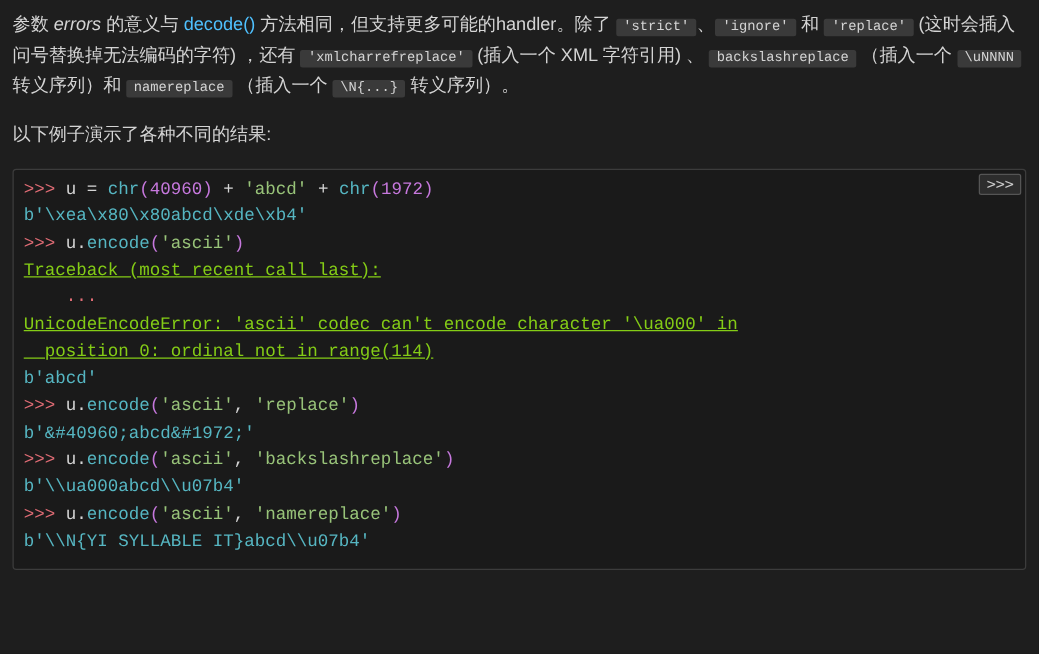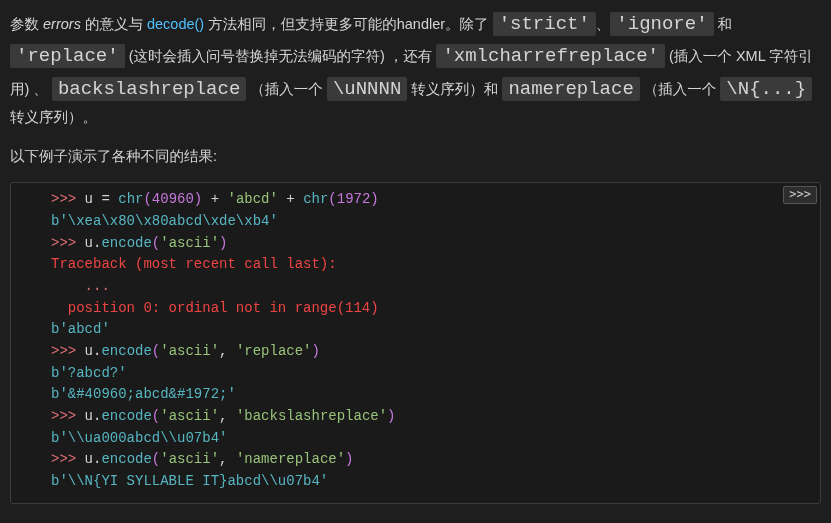--- a/index.html
+++ b/index.html
@@ -12,21 +12,21 @@
     padding: 8px 10px 18px 10px;
     width: 831px;
   }
   p.para { margin-bottom: 14px; }
   p.para em { }
   a.link { color: #4fc1ff; text-decoration: none; }
   code.inline {
     background: #3a3a3a;
     color: #d4d4d4;
     font-family: Consolas, "Courier New", monospace;
-    font-size: 19px;
+    font-size: 11px;
     padding: 1px 6px;
     border-radius: 2px;
   }
   .codeblock {
     position: relative;
     background: #1a1a1a;
     border: 1px solid #3c3c3c;
     border-radius: 3px;
     padding: 6px 8px 10px 8px;
     font-family: Consolas, "Courier New", monospace;
@@ -41,31 +41,31 @@
     background: #2d2d2d;
     border: 1px solid #555;
     color: #ccc;
     font-family: Consolas, monospace;
     font-size: 12px;
     padding: 0 5px;
     border-radius: 2px;
     cursor: pointer;
     line-height: 1.3;
   }
-  .line { white-space: pre; margin-left: 32px; }
+  .line { white-space: pre; }
   .prompt { color: #e06c75; }
   .ident  { color: #d4d4d4; }
   .op     { color: #d4d4d4; }
   .func   { color: #56b6c2; }
   .funcE  { color: #56b6c2; }
   .paren  { color: #c678dd; }
   .num    { color: #c678dd; }
   .str    { color: #98c379; }
   .out    { color: #56b6c2; }
-  .err    { color: #ef4444; }
+  .err    { color: #84cc16; text-decoration: underline; }
   .errdot { color: #e06c75; }
 </style>
 </head>
 <body>
 
 <p class="para">
   <span>参数 </span><em>errors</em><span> 的意义与 </span><a class="link">decode()</a><span> 方法相同，但支持更多可能的handler。除了 </span><code class="inline">'strict'</code><span>、</span><code class="inline">'ignore'</code><span> 和 </span><code class="inline">'replace'</code><span>  (这时会插入问号替换掉无法编码的字符) ，还有 </span><code class="inline">'xmlcharrefreplace'</code><span>  (插入一个 XML 字符引用) 、 </span><code class="inline">backslashreplace</code><span> （插入一个 </span><code class="inline">\uNNNN</code><span> 转义序列）和 </span><code class="inline">namereplace</code><span> （插入一个 </span><code class="inline">\N{...}</code><span> 转义序列）。</span>
 </p>
 
 <p class="para">以下例子演示了各种不同的结果:</p>
@@ -73,26 +73,26 @@
 <div class="codeblock">
   <button class="copybtn">&gt;&gt;&gt;</button>
 
   <div class="line"><span class="prompt">&gt;&gt;&gt; </span><span class="ident">u </span><span class="op">=</span><span class="func"> chr</span><span class="paren">(</span><span class="num">40960</span><span class="paren">)</span><span class="op"> + </span><span class="str">'abcd'</span><span class="op"> + </span><span class="func">chr</span><span class="paren">(</span><span class="num">1972</span><span class="paren">)</span></div>
 
   <div class="line out">b'\xea\x80\x80abcd\xde\xb4'</div>
 
   <div class="line"><span class="prompt">&gt;&gt;&gt; </span><span class="ident">u</span><span class="op">.</span><span class="funcE">encode</span><span class="paren">(</span><span class="str">'ascii'</span><span class="paren">)</span></div>
   <div class="line err">Traceback (most recent call last):</div>
   <div class="line errdot">    ...</div>
+  <div class="line err">UnicodeEncodeError: 'ascii' codec can't encode character '\ua000' in</div>
   <div class="line err">  position 0: ordinal not in range(114)</div>
 
   <div class="line out">b'abcd'</div>
 
   <div class="line"><span class="prompt">&gt;&gt;&gt; </span><span class="ident">u</span><span class="op">.</span><span class="funcE">encode</span><span class="paren">(</span><span class="str">'ascii'</span><span class="op">, </span><span class="str">'replace'</span><span class="paren">)</span></div>
-  <div class="line out">b'?abcd?'</div>
 
   <div class="line out">b'&amp;#40960;abcd&amp;#1972;'</div>
 
   <div class="line"><span class="prompt">&gt;&gt;&gt; </span><span class="ident">u</span><span class="op">.</span><span class="funcE">encode</span><span class="paren">(</span><span class="str">'ascii'</span><span class="op">, </span><span class="str">'backslashreplace'</span><span class="paren">)</span></div>
   <div class="line out">b'\\ua000abcd\\u07b4'</div>
 
   <div class="line"><span class="prompt">&gt;&gt;&gt; </span><span class="ident">u</span><span class="op">.</span><span class="funcE">encode</span><span class="paren">(</span><span class="str">'ascii'</span><span class="op">, </span><span class="str">'namereplace'</span><span class="paren">)</span></div>
   <div class="line out">b'\\N{YI SYLLABLE IT}abcd\\u07b4'</div>
 </div>
 

